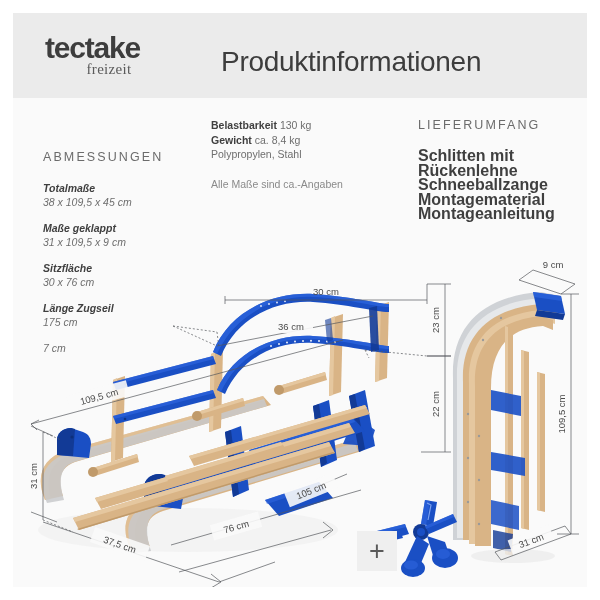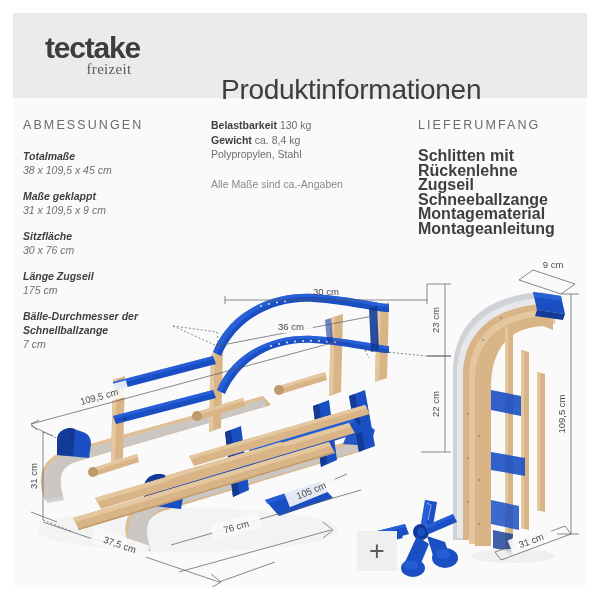--- a/index.html
+++ b/index.html
@@ -66,29 +66,28 @@
     margin-top: -2px;
   }
   #header-title {
     position: absolute;
     left: 208px;
     top: 33px;
     font-size: 28px;
     color: #3d3d3d;
     letter-spacing: -0.3px;
     white-space: nowrap;
-    margin-top: 28px;
   }
 
   
   .col {
     position: absolute;
     top: 118px;
   }
-  #col-abmessungen { left: 23px; width: 170px; }
+  #col-abmessungen { left: 43px; width: 170px; margin-top: 32px; }
   #col-technische  { left: 211px; width: 190px; }
   #col-lieferung   { left: 418px; width: 165px; }
 
   .col-heading {
     font-size: 12.5px;
     letter-spacing: 2.1px;
     color: #6b6b6b;
     font-weight: normal;
     margin: 0 0 17px 0;
     white-space: nowrap;
@@ -206,21 +205,20 @@
       <div class="spec-label">Sitzfläche</div>
       <div class="spec-value">30 x 76 cm</div>
     </div>
 
     <div class="spec-group">
       <div class="spec-label">Länge Zugseil</div>
       <div class="spec-value">175 cm</div>
     </div>
 
     <div class="spec-group">
-      <div class="spec-label">Bälle-Durchmesser der Schnellballzange</div>
       <div class="spec-value">7 cm</div>
     </div>
   </div>
 
   <div class="col" id="col-technische">
 
     <div class="inline-line">
       <b>Belastbarkeit</b>
       <span>130 kg</span>
     </div>
@@ -230,21 +228,20 @@
     </div>
     <div class="inline-line">Polypropylen, Stahl</div>
 
     <div class="note">Alle Maße sind ca.-Angaben</div>
   </div>
 
   <div class="col" id="col-lieferung">
     <div class="col-heading">LIEFERUMFANG</div>
 
     <div class="list-line">Schlitten mit Rückenlehne</div>
-    <div class="list-line">Zugseil</div>
     <div class="list-line">Schneeballzange</div>
     <div class="list-line">Montagematerial</div>
     <div class="list-line">Montageanleitung</div>
   </div>
 
   <div id="illustration">
     <svg width="574" height="387" viewBox="0 0 574 387" xmlns="http://www.w3.org/2000/svg">
 
       <g>
 

